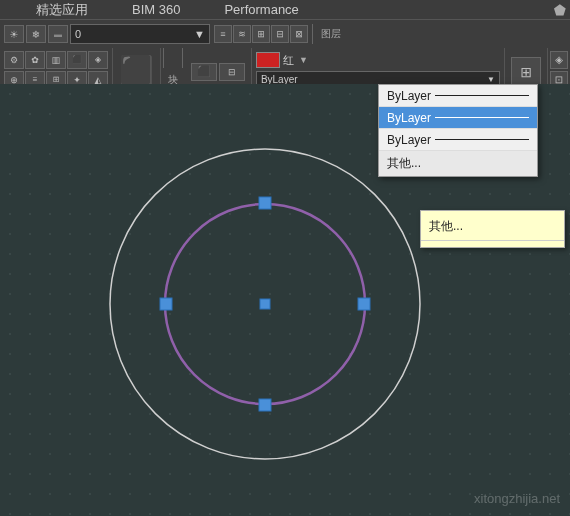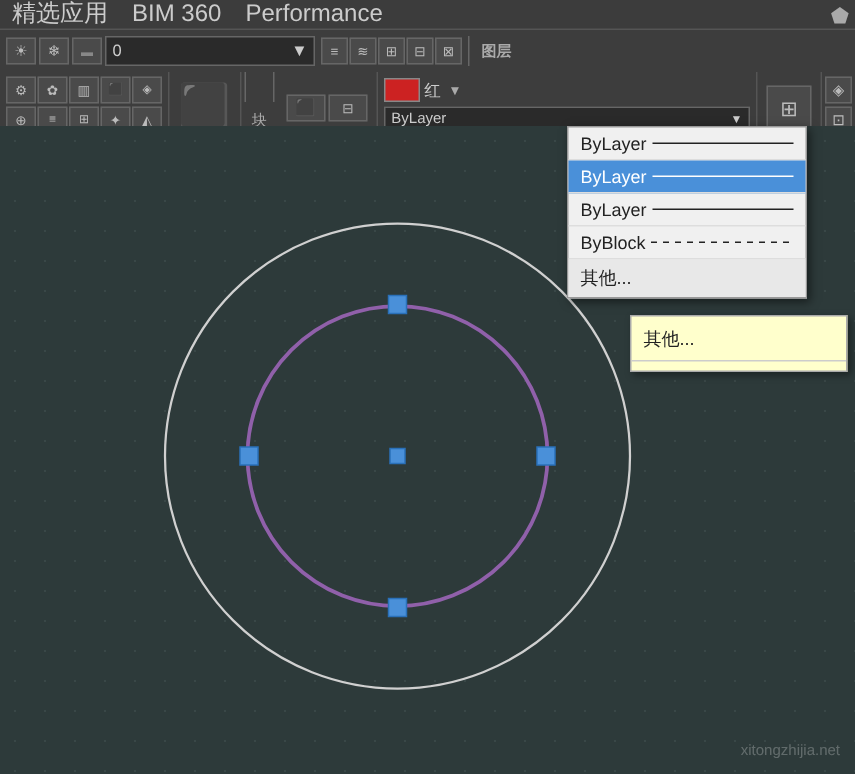--- a/index.html
+++ b/index.html
@@ -18,24 +18,25 @@
       background: #3c3c3c;
       height: 20px;
       display: flex;
       align-items: center;
       padding: 0 4px;
       gap: 8px;
       border-bottom: 1px solid #555;
     }
     .menu-item {
       color: #ccc;
-      font-size: 16px;
+      font-size: 13px;
       padding: 0 4px;
       cursor: pointer;
       white-space: nowrap;
+      margin-left: 28px;
     }
 
     
     .toolbar-row1 {
       height: 28px;
       display: flex;
       align-items: center;
       padding: 2px 4px;
       gap: 2px;
       background: #3d3d3d;
@@ -60,21 +61,20 @@
       padding: 0 4px;
       cursor: pointer;
       width: 140px;
     }
 
     
     .section-label {
       color: #aaa;
       font-size: 10px;
       text-align: center;
-      font-weight: bold;
     }
 
     
     .linetype-panel {
       position: absolute;
       top: 84px;
       right: 32px;
       width: 160px;
       background: #f0f0f0;
       border: 1px solid #999;
@@ -201,21 +201,21 @@
       justify-content: center;
       gap: 2px;
     }
 
     
     .watermark {
       position: absolute;
       bottom: 10px;
       right: 10px;
       color: rgba(255,255,255,0.25);
-      font-size: 10px;
+      font-size: 13px;
       pointer-events: none;
       text-align: right;
     }
   </style>
 </head>
 <body>
 
 <div class="menu-bar">
   <span class="menu-item">精选应用</span>
   <span class="menu-item">BIM 360</span>
@@ -363,24 +363,20 @@
   <div class="linetype-item selected">
     <span>ByLayer</span>
     <span class="linetype-line" style="background:#fff;"></span>
   </div>
 
   <div class="linetype-item">
     <span>ByLayer</span>
     <span class="linetype-line"></span>
   </div>
 
-  <div class="linetype-item">
-    <span>ByBlock</span>
-    <span class="linetype-dashed"></span>
-  </div>
 
 
   <button class="linetype-other-btn">其他...</button>
 </div>
 
 <div class="context-popup">
   <div class="context-popup-item">其他...</div>
   <div class="context-popup-divider"></div>
 </div>
 

